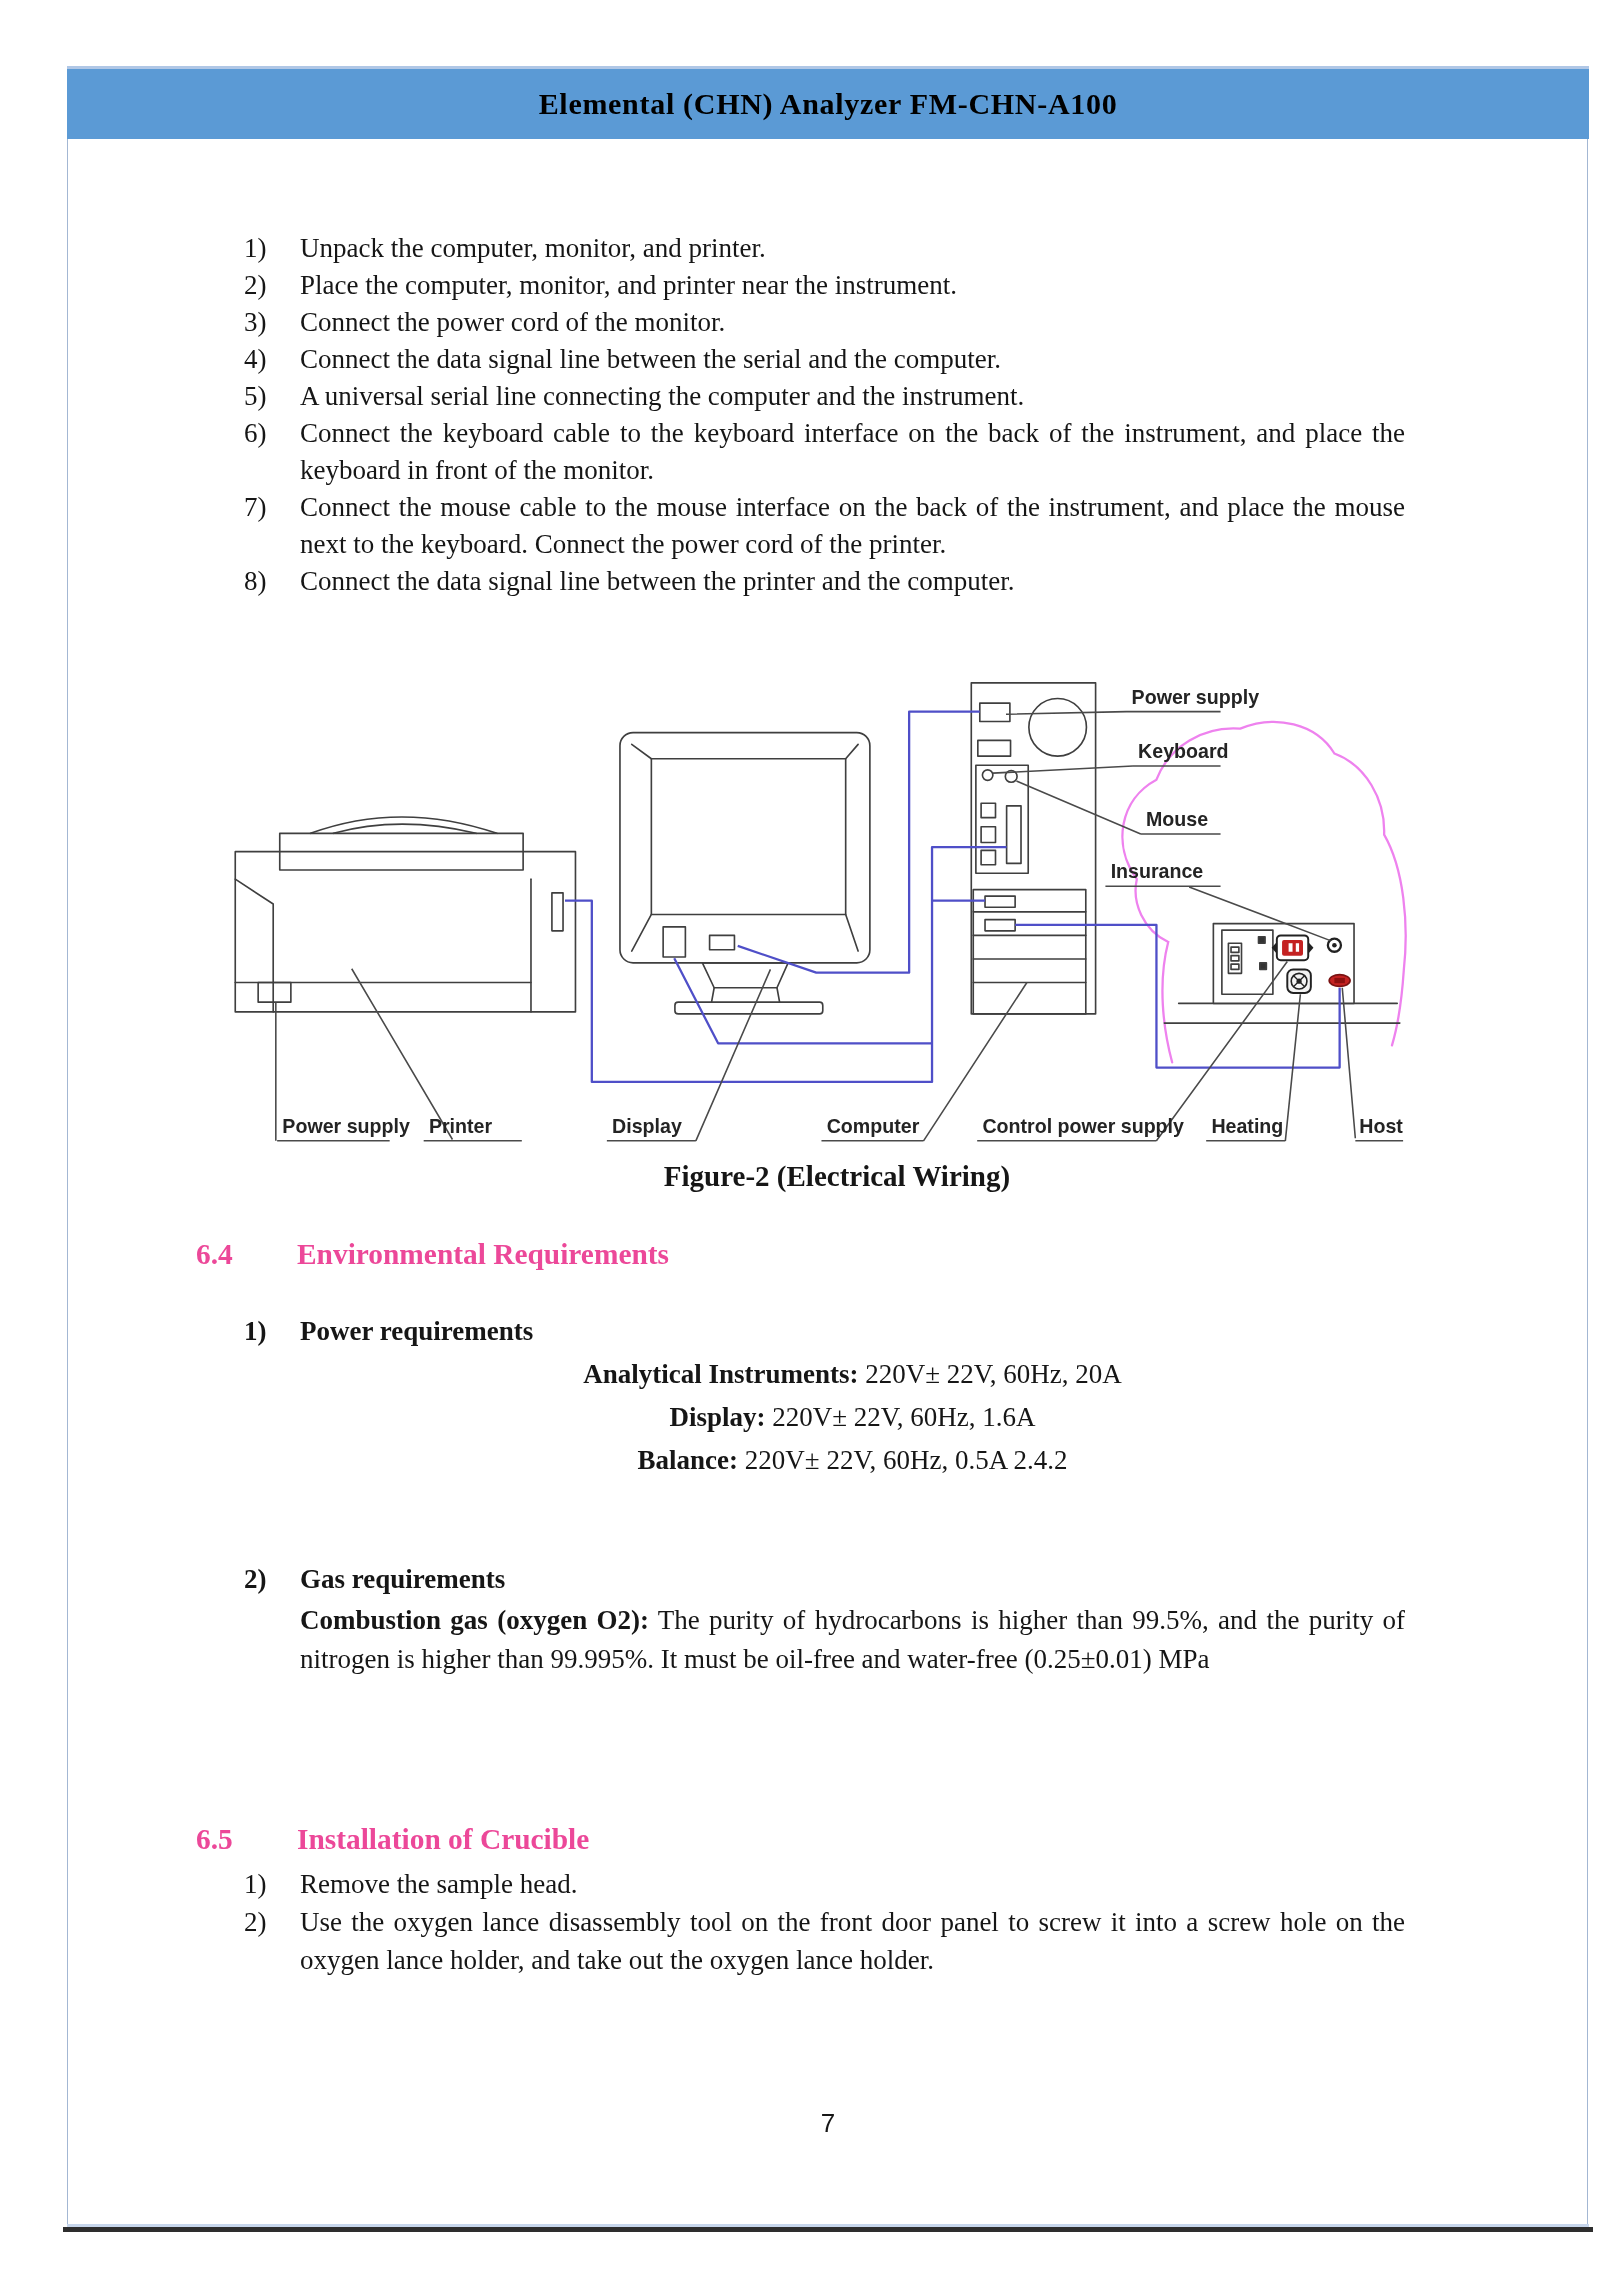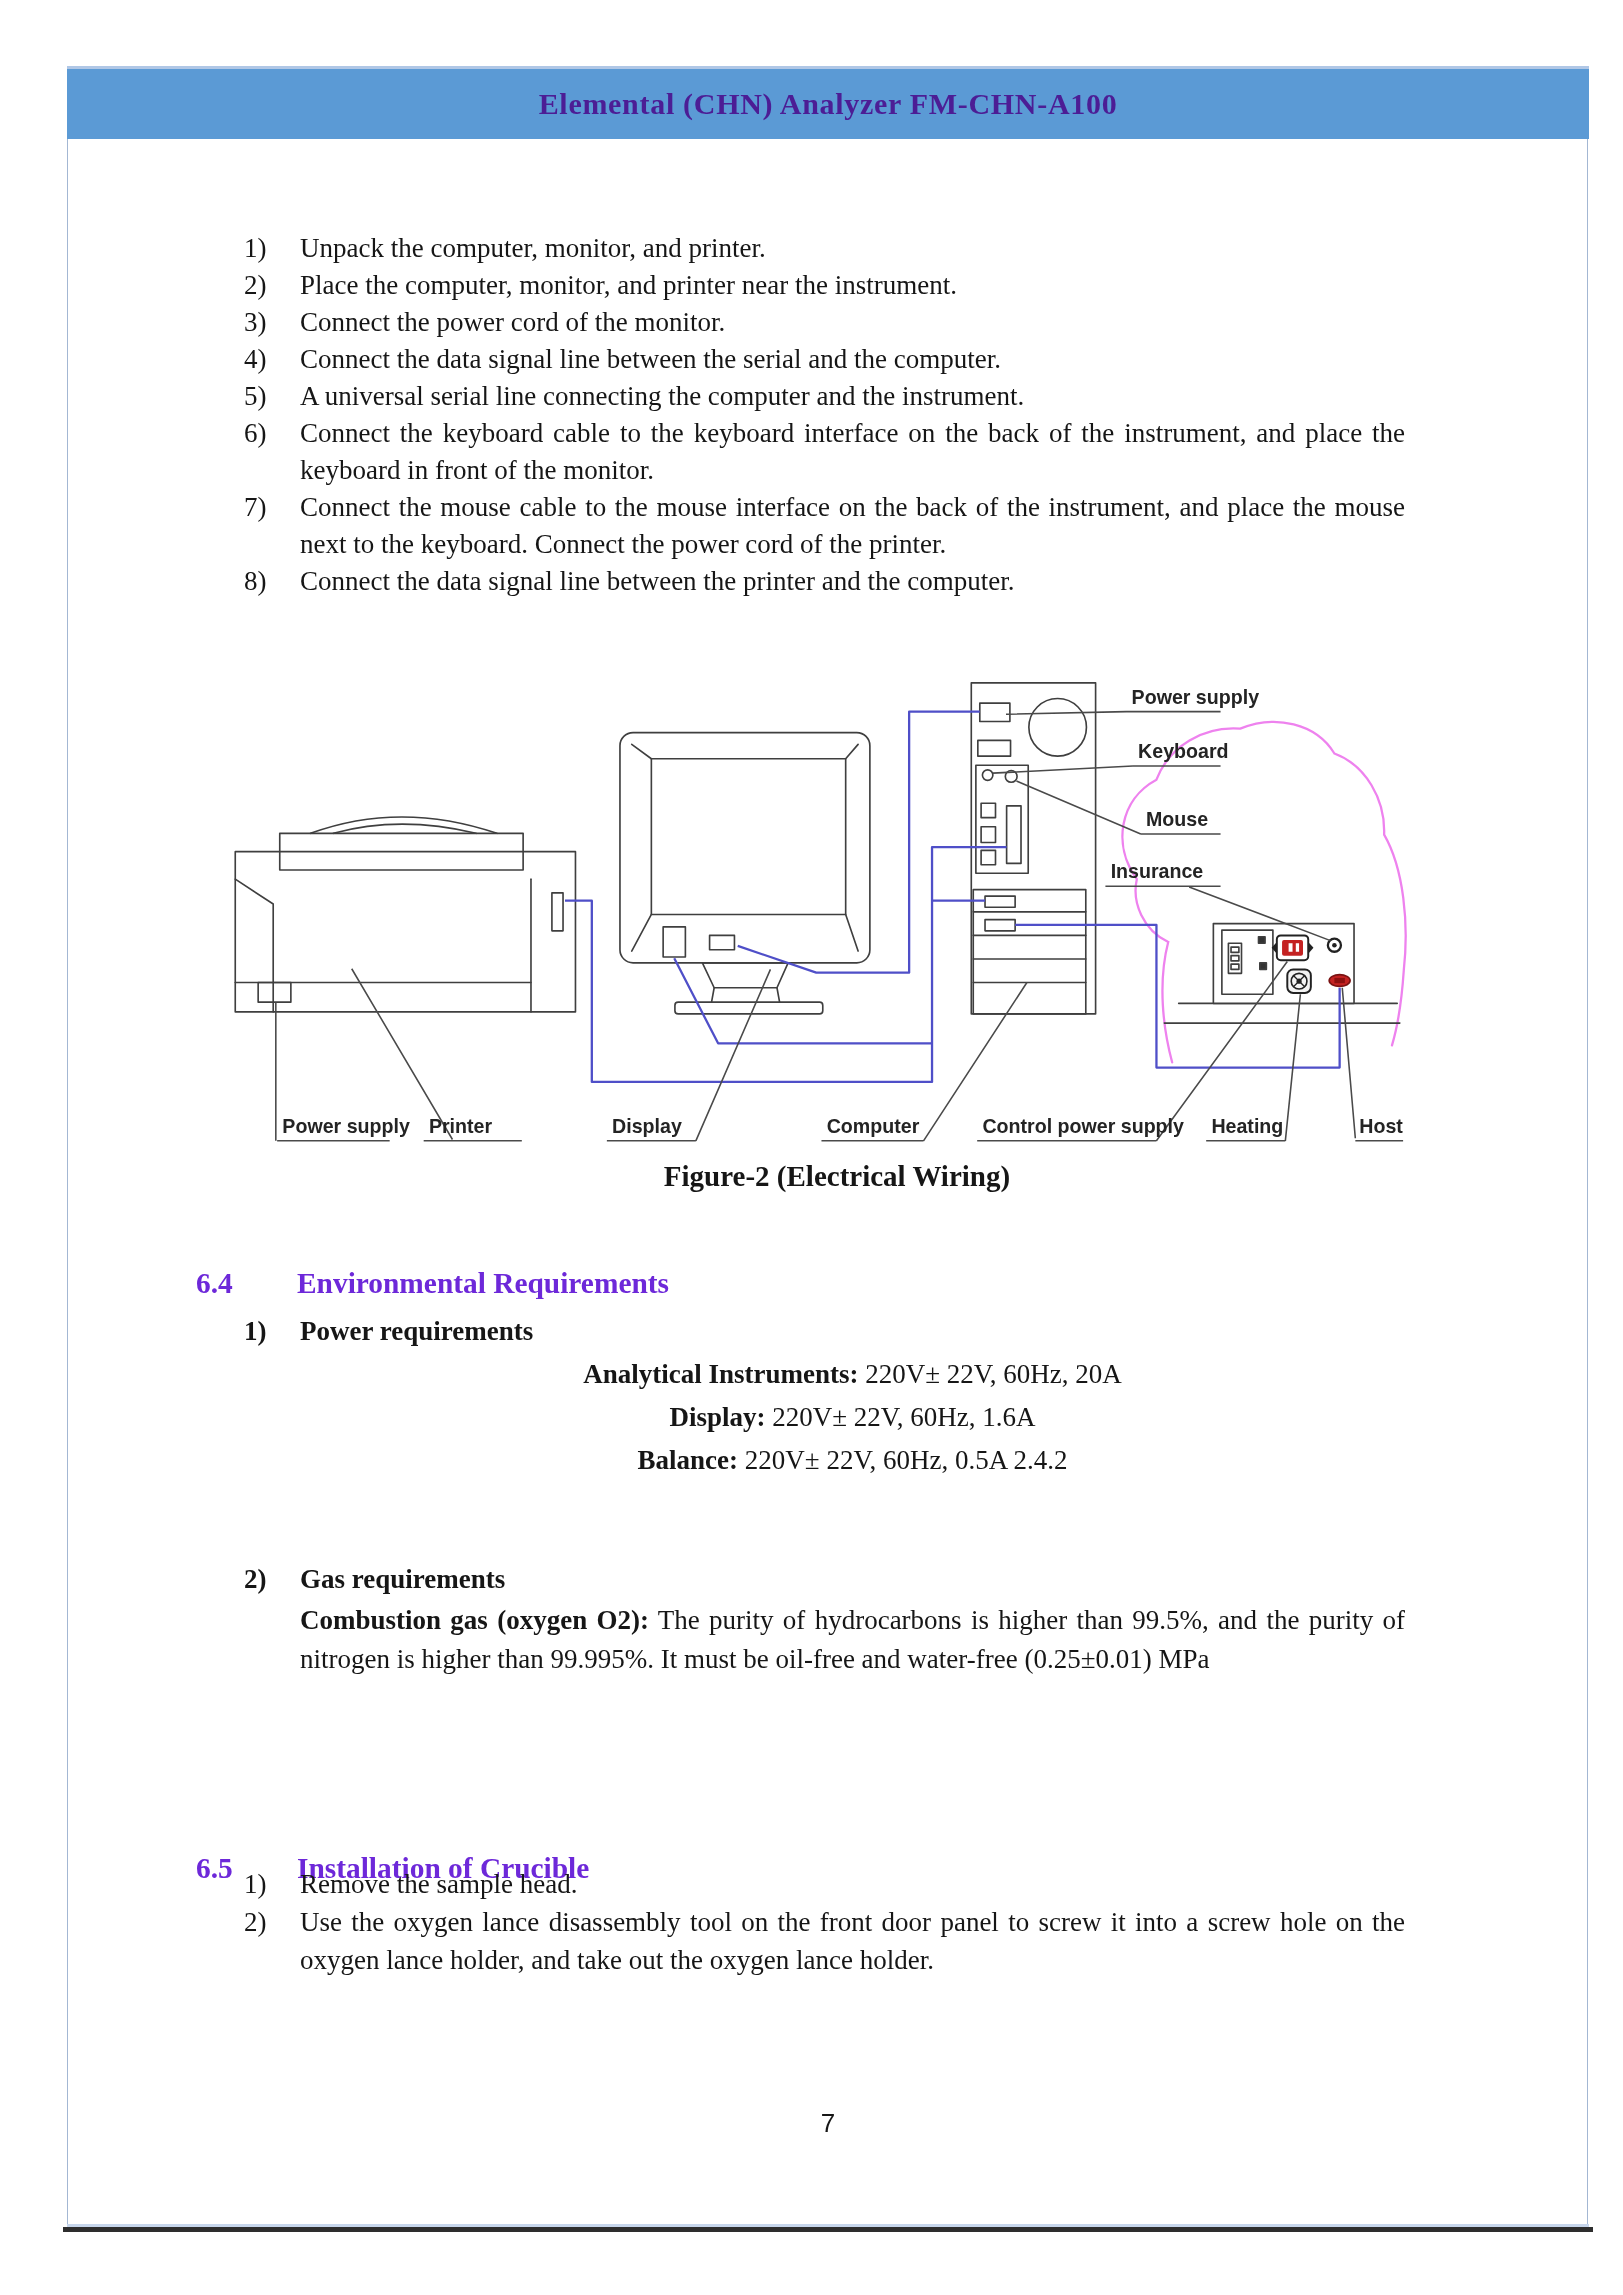--- a/index.html
+++ b/index.html
@@ -6,30 +6,30 @@
   #page{position:relative;width:1623px;height:2295px;background:#ffffff;overflow:hidden;
         font-family:"Liberation Serif","DejaVu Serif",serif;color:#161616;}
   
   .frame-side{position:absolute;top:66px;width:1.3px;height:2162px;background:#a3b7d3;}
   #frame-left{left:67px;} #frame-right{left:1587px;}
   .footer-light{position:absolute;left:67px;top:2224px;width:1522px;height:3.9px;background:#c7d6ec;}
   .footer-dark{position:absolute;left:63px;top:2227px;width:1530px;height:5.2px;background:#2e2e2e;}
   
   .hdr{position:absolute;left:67px;top:66px;width:1522px;height:73px;background:#5b9ad5;
        border-top:3.3px solid #b0c7e6;box-sizing:border-box;display:flex;align-items:center;justify-content:center;}
-  .hdr-title{color:#4c1d95;font-weight:bold;font-size:30px;letter-spacing:0.7px;}
+  .hdr-title{color:#000000;font-weight:bold;font-size:30px;letter-spacing:0.7px;}
   
   .steps{position:absolute;left:244px;top:230px;width:1161px;font-size:27px;line-height:37px;}
   .li{display:flex;}
   .li .num{flex:none;width:56px;}
   .li .txt{flex:1;}
   .just .txt{text-align:justify;}
   .caption{position:absolute;left:76px;top:1160px;width:1522px;text-align:center;
            font-weight:bold;font-size:29px;}
-  .sechead{position:absolute;left:196px;font-size:29.4px;font-weight:bold;color:#6d28d9;margin-top:29px;}
+  .sechead{position:absolute;left:196px;font-size:29.4px;font-weight:bold;color:#ec4899;}
   .sechead .snum{display:inline-block;width:101px;}
   #sec64{top:1238px;} #sec65{top:1823px;}
   .pblock{position:absolute;left:244px;top:1310px;width:1161px;font-size:27px;line-height:43px;}
   .gblock{position:absolute;left:244px;top:1559px;width:1161px;font-size:27px;line-height:39px;}
   .gblock .hd{line-height:41px;margin-bottom:1.3px;}
   .indent{padding-left:56px;text-align:center;}
   .gblock .grow.just2{text-align:justify;}
   .s65steps{position:absolute;left:244px;top:1865px;width:1161px;font-size:27px;line-height:38px;}
   .pagenum{position:absolute;left:67px;top:2108px;width:1522px;text-align:center;font-size:26px;
            font-family:"Liberation Sans","DejaVu Sans",sans-serif;}

